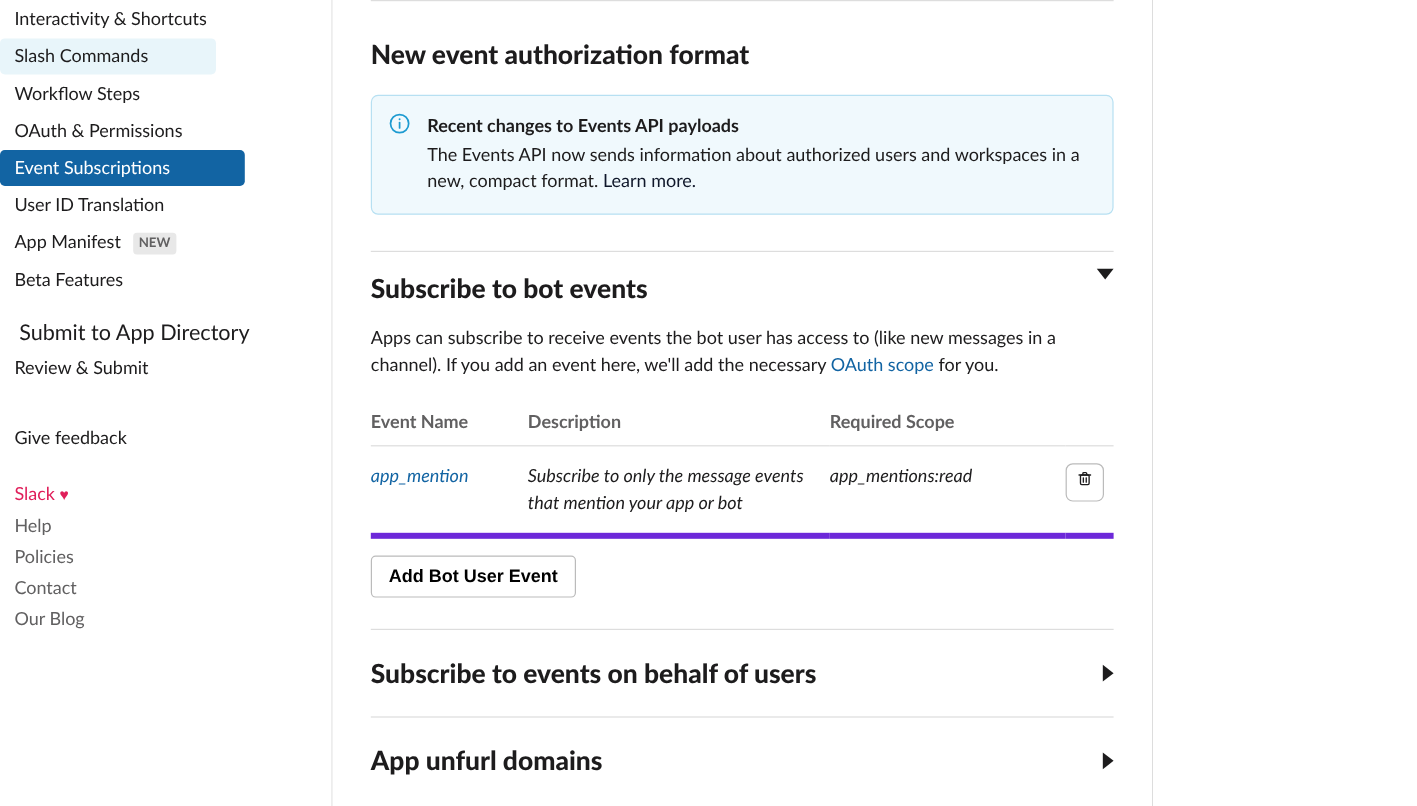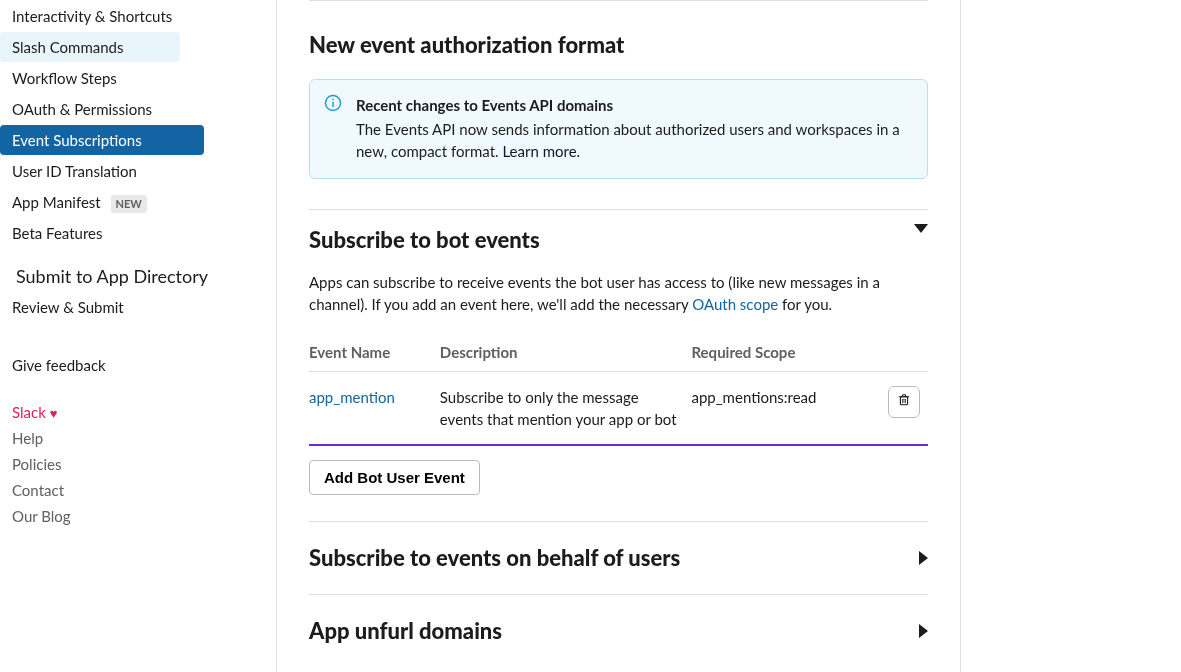--- a/index.html
+++ b/index.html
@@ -115,22 +115,23 @@
     text-align:left;
     font-weight:700;
     font-size:15px;
     color:#616061;
     padding:8px 0;
     border-bottom:1px solid #ddd;
   }
   table.bot-events td{
     padding:14px 8px 14px 0;
     vertical-align:top;
-    border-bottom:2px solid #6d28d9;
-    font-size:15px;
+    border-bottom:5px solid #6d28d9;
+    font-size:15px;
+    font-style:italic;
   }
   .col-event{ width:130px;}
   .col-desc{ width:250px;}
   .col-scope{ width:195px;}
   .col-act{ width:40px;}
   .delete-btn{
     border:1px solid #bbb;
     background:#fff;
     border-radius:6px;
     width:32px;height:32px;
@@ -196,21 +197,21 @@
       <div class="section-title">New event authorization format</div>
 
       <div class="info-box">
         <span class="info-icon">
           <svg viewBox="0 0 20 20" width="18" height="18" fill="none" stroke="currentColor" stroke-width="1.6">
             <circle cx="10" cy="10" r="8.4"></circle>
             <line x1="10" y1="9" x2="10" y2="14" stroke-linecap="round"></line>
             <circle cx="10" cy="6" r="0.9" fill="currentColor" stroke="none"></circle>
           </svg>
         </span>
-        <div class="title">Recent changes to Events API domains</div>
+        <div class="title">Recent changes to Events API payloads</div>
         <div>
           <span>The Events API now sends information about authorized users and workspaces in a new, compact format. </span><span class="lm">Learn more.</span>
         </div>
       </div>
 
       <div class="expander">
         <h2>Subscribe to bot events</h2>
         <span class="caret down"></span>
       </div>
       <p class="desc">

